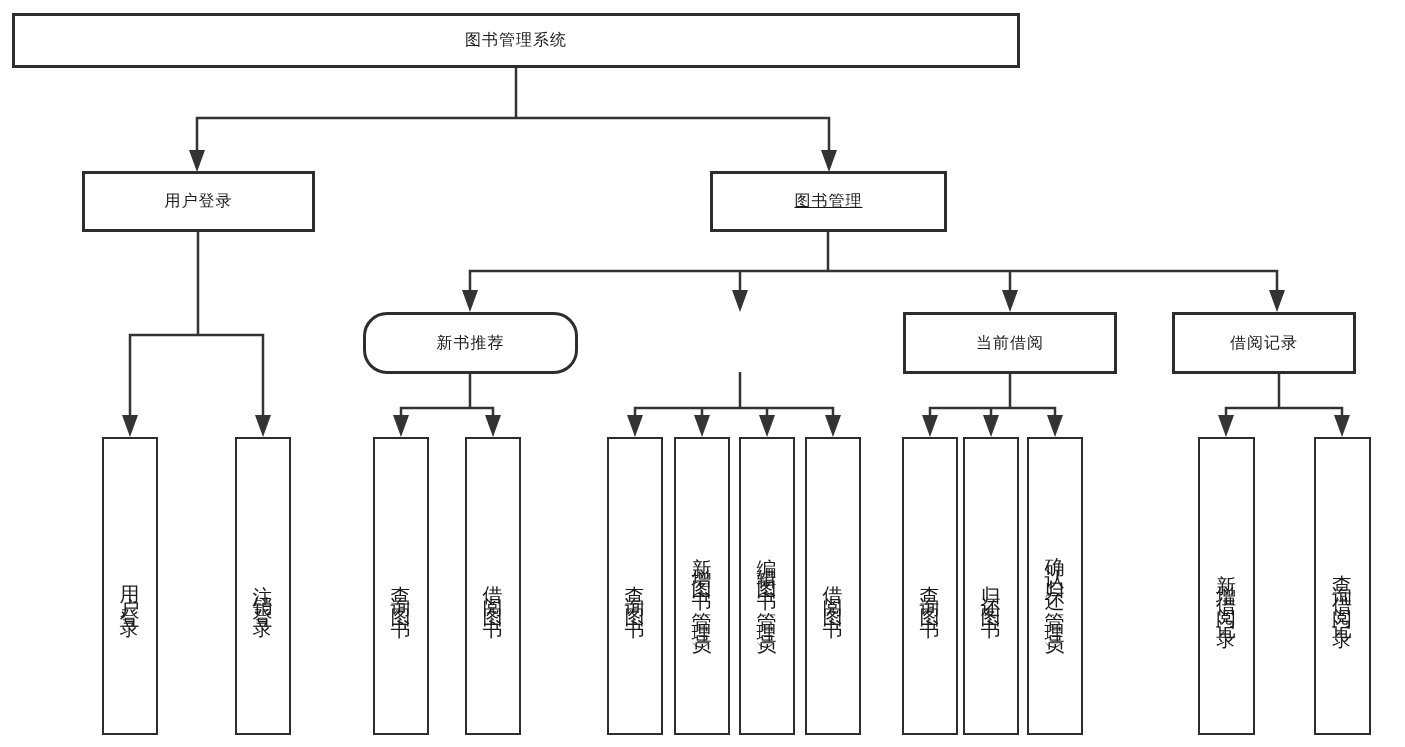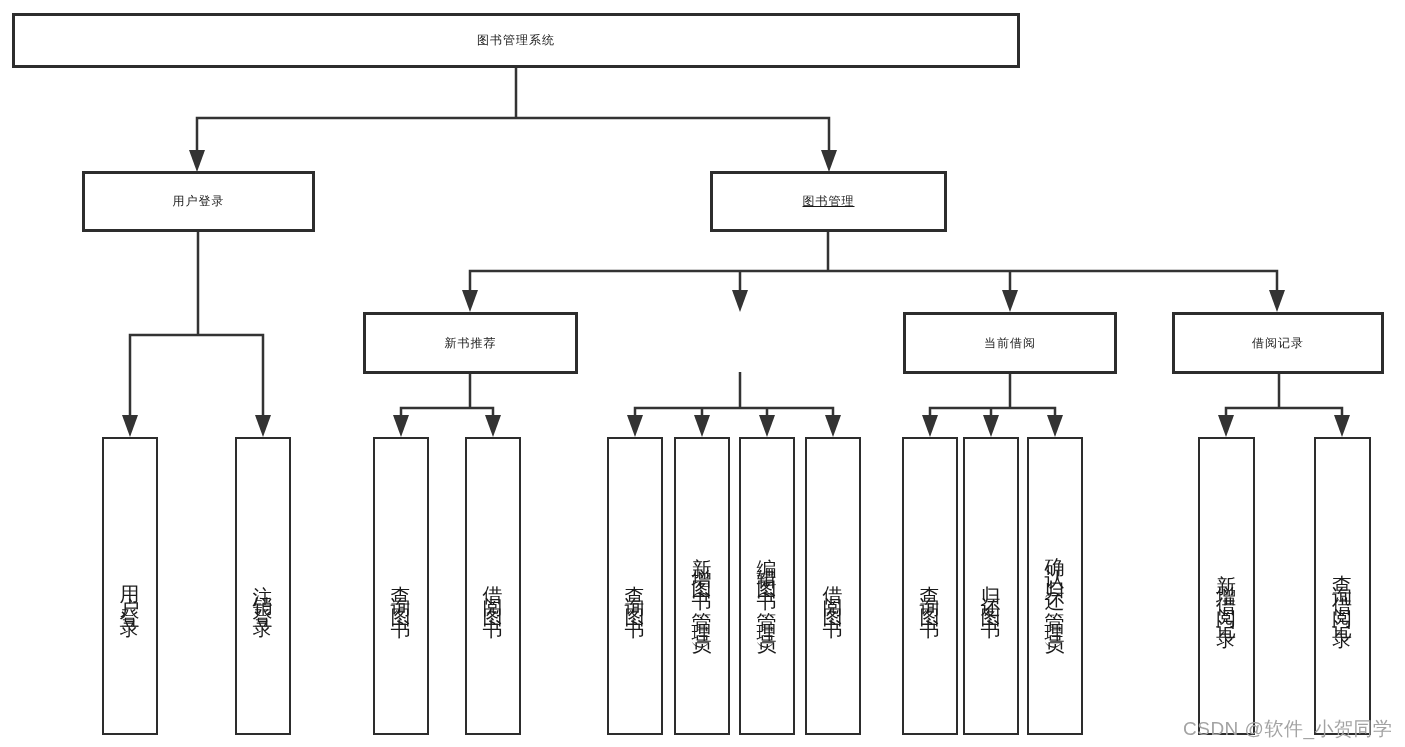--- a/index.html
+++ b/index.html
@@ -39,21 +39,21 @@
     stroke:none;
   }
   .node{
     position:absolute;
     display:flex;
     align-items:center;
     justify-content:center;
     background:var(--background);
     border:3px solid var(--border);
     z-index:2;
-    font-size:12px;
+    font-size:16px;
     letter-spacing:1px;
     color:var(--text);
     text-align:center;
   }
   .node.root{
     left:12px;top:13px;width:1008px;height:55px;
   }
   .node.lvl2{top:171px;height:61px;}
   .node.lvl3{top:312px;height:62px;}
   .leaf{
@@ -142,23 +142,23 @@
       <polygon points="1218,415 1234,415 1226,437"></polygon>
       <polygon points="1334,415 1350,415 1342,437"></polygon>
     </g>
   </svg>
 
   <div class="node root">图书管理系统</div>
 
   <div class="node lvl2" style="left:82px;width:233px;">用户登录</div>
   <div class="node lvl2" style="left:710px;width:237px;text-decoration:underline;">图书管理</div>
 
-  <div class="node lvl3" style="left:363px;width:215px;">新书推荐</div>
+  <div class="node lvl3" style="left:363px;width:215px;border-radius:24px;">新书推荐</div>
   <div class="node lvl3" style="left:903px;width:214px;">当前借阅</div>
-  <div class="node lvl3" style="left:1172px;width:212px;">借阅记录</div>
+  <div class="node lvl3" style="left:1172px;width:184px;">借阅记录</div>
 
   <div class="leaf" style="left:102px;">
     <span class="vtext">用户登录</span>
   </div>
   <div class="leaf" style="left:235px;">
     <span class="vtext">注销登录</span>
   </div>
 
   <div class="leaf" style="left:373px;">
     <span class="vtext">查询图书</span>
@@ -190,15 +190,14 @@
     <span class="vtext">确认归还（管理员）</span>
   </div>
 
   <div class="leaf" style="left:1198px;width:57px;">
     <span class="vtext">新增借阅记录</span>
   </div>
   <div class="leaf" style="left:1314px;width:57px;">
     <span class="vtext">查询借阅记录</span>
   </div>
 
-  <div class="watermark">CSDN @软件_小贺同学</div>
 
 </div>
 
 </body></html>

